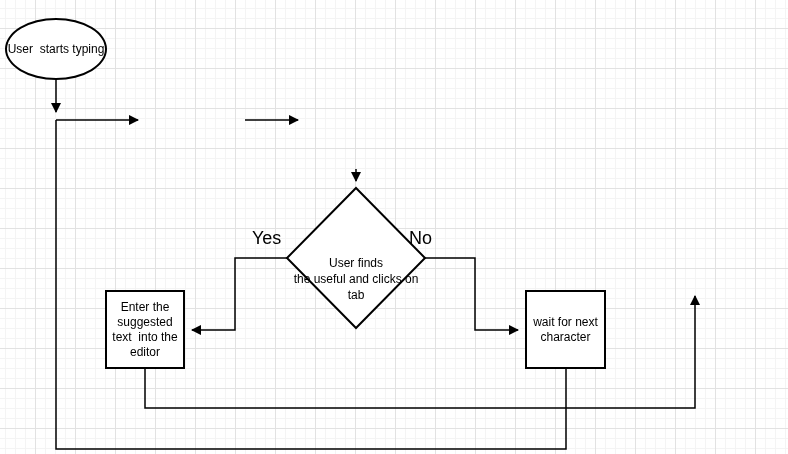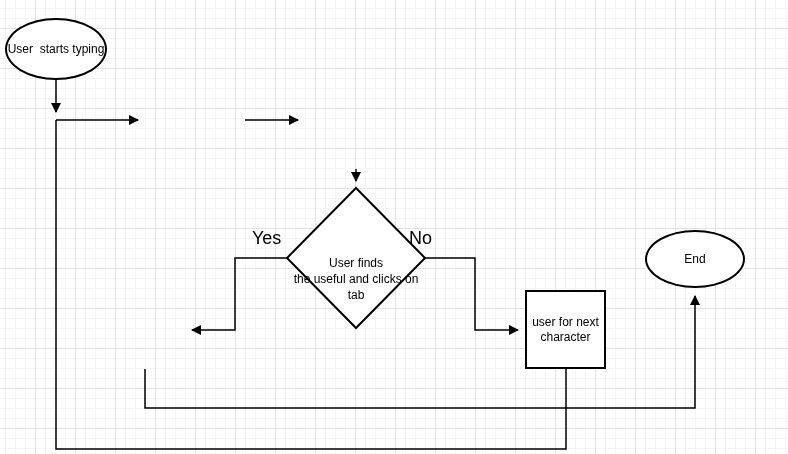--- a/index.html
+++ b/index.html
@@ -101,23 +101,26 @@
 
 
 
   <div class="diamond-label">User finds
 the useful and clicks on
 tab</div>
 
   <div class="floating-label" style="left:252px; top:231px;">Yes</div>
   <div class="floating-label" style="left:409px; top:231px;">No</div>
 
+  <div class="node" style="left:105px; top:290px; width:80px; height:79px;">
+    <span class="label">Enter the
+suggested
+text  into the
+editor</span>
+  </div>
 
   <div class="node" style="left:525px; top:290px; width:81px; height:79px;">
-    <span class="label">user for next
+    <span class="label">wait for next
 character</span>
   </div>
 
-  <div class="node ellipse" style="left:645px; top:230px; width:100px; height:58px;">
-    <span class="label nowrap">End</span>
-  </div>
 
 </div>
 
 </body></html>

